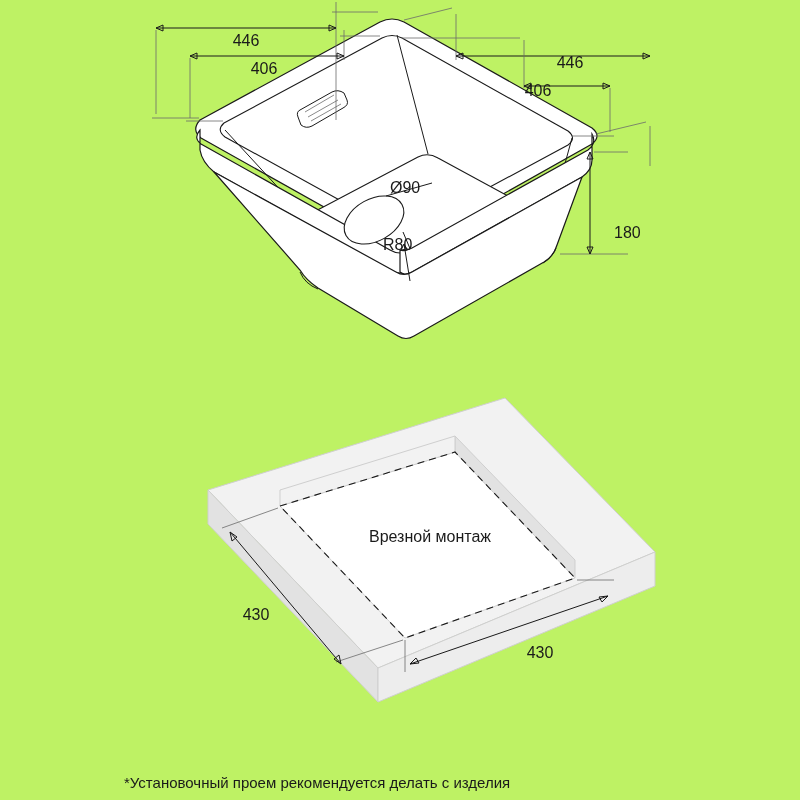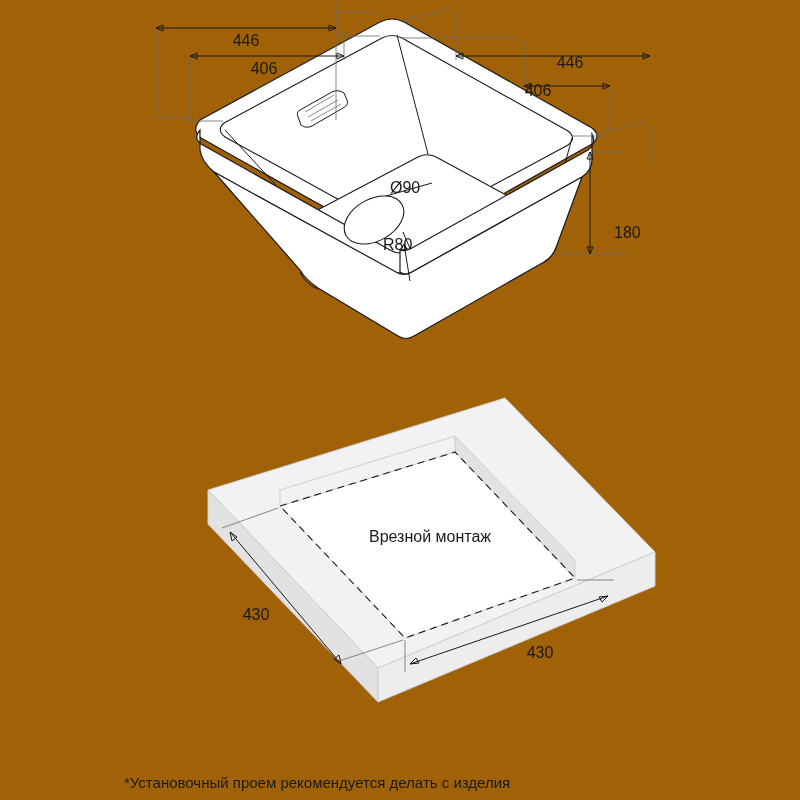--- a/index.html
+++ b/index.html
@@ -7,21 +7,21 @@
     padding: 0;
     background: #ffffff;
   }
   body {
     font-family: "Liberation Sans", sans-serif;
   }
   #canvas {
     position: relative;
     width: 800px;
     height: 800px;
-    background: #a16207;
+    background: #bef264;
     overflow: hidden;
   }
   svg.diagram {
     position: absolute;
     left: 0;
     top: 0;
     width: 800px;
     height: 800px;
   }
   .lbl-big {

